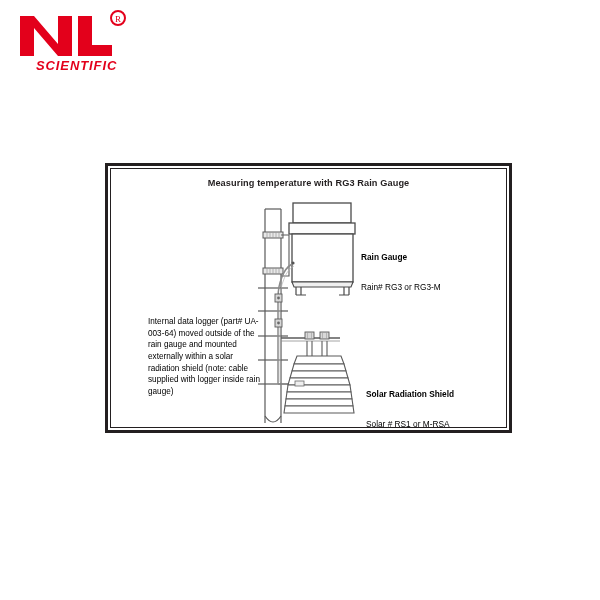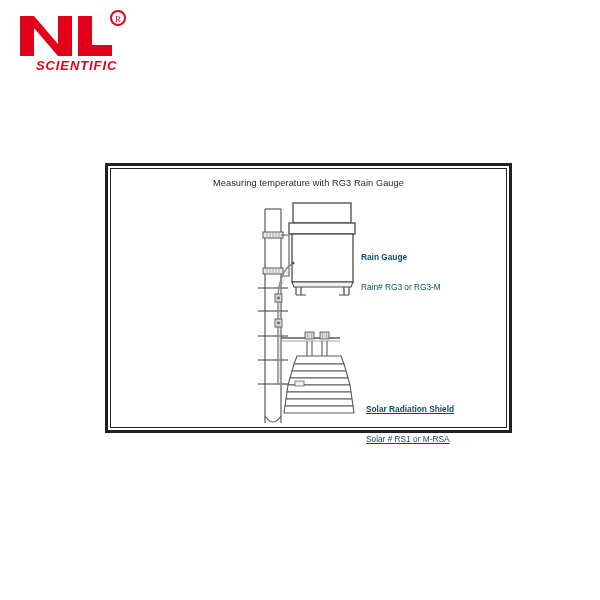--- a/index.html
+++ b/index.html
@@ -64,39 +64,39 @@
     box-sizing: border-box;
   }
 
   #diagram-title {
     position: absolute;
     left: 0;
     right: 0;
     top: 12px;
     text-align: center;
     font-size: 9.2px;
-    font-weight: normal;
+    font-weight: bold;
     color: #231f20;
     font-family: "Liberation Sans", sans-serif;
     letter-spacing: 0.1px;
   }
 
   #diagram-svg {
     position: absolute;
     left: 0;
     top: 0;
     width: 407px;
     height: 270px;
   }
 
   
   .callout {
     position: absolute;
     font-family: "Liberation Sans", sans-serif;
-    color: #0c4a6e;
+    color: #000000;
     line-height: 1.25;
     white-space: pre-line;
   }
   .callout .cap-title {
     display: block;
     font-weight: bold;
     font-size: 8.3px;
   }
   .callout .cap-sub {
     display: block;
@@ -229,19 +229,20 @@
       </g>
 
     </g>
   </svg>
 
   <div class="callout" id="label-rain-gauge" style="left:253px; top:66px; position:absolute;">
     <span class="cap-title">Rain Gauge</span>
     <span class="cap-sub">Rain# RG3 or RG3-M</span>
   </div>
 
-  <div class="callout" id="label-shield" style="left:258px; top:218px; position:absolute;text-decoration:underline;">
+  <div class="callout" id="label-shield" style="left:258px; top:203px; position:absolute;">
     <span class="cap-title">Solar Radiation Shield</span>
     <span class="cap-sub">Solar # RS1 or M-RSA</span>
   </div>
 
+  <div class="callout" id="label-logger" style="left:40px; top:150px; position:absolute; width:112px;">Internal data logger (part# UA-003-64) moved outside of the rain gauge and mounted externally within a solar radiation shield (note: cable supplied with logger inside rain gauge)</div>
 
 </div>
 
 </body></html>

